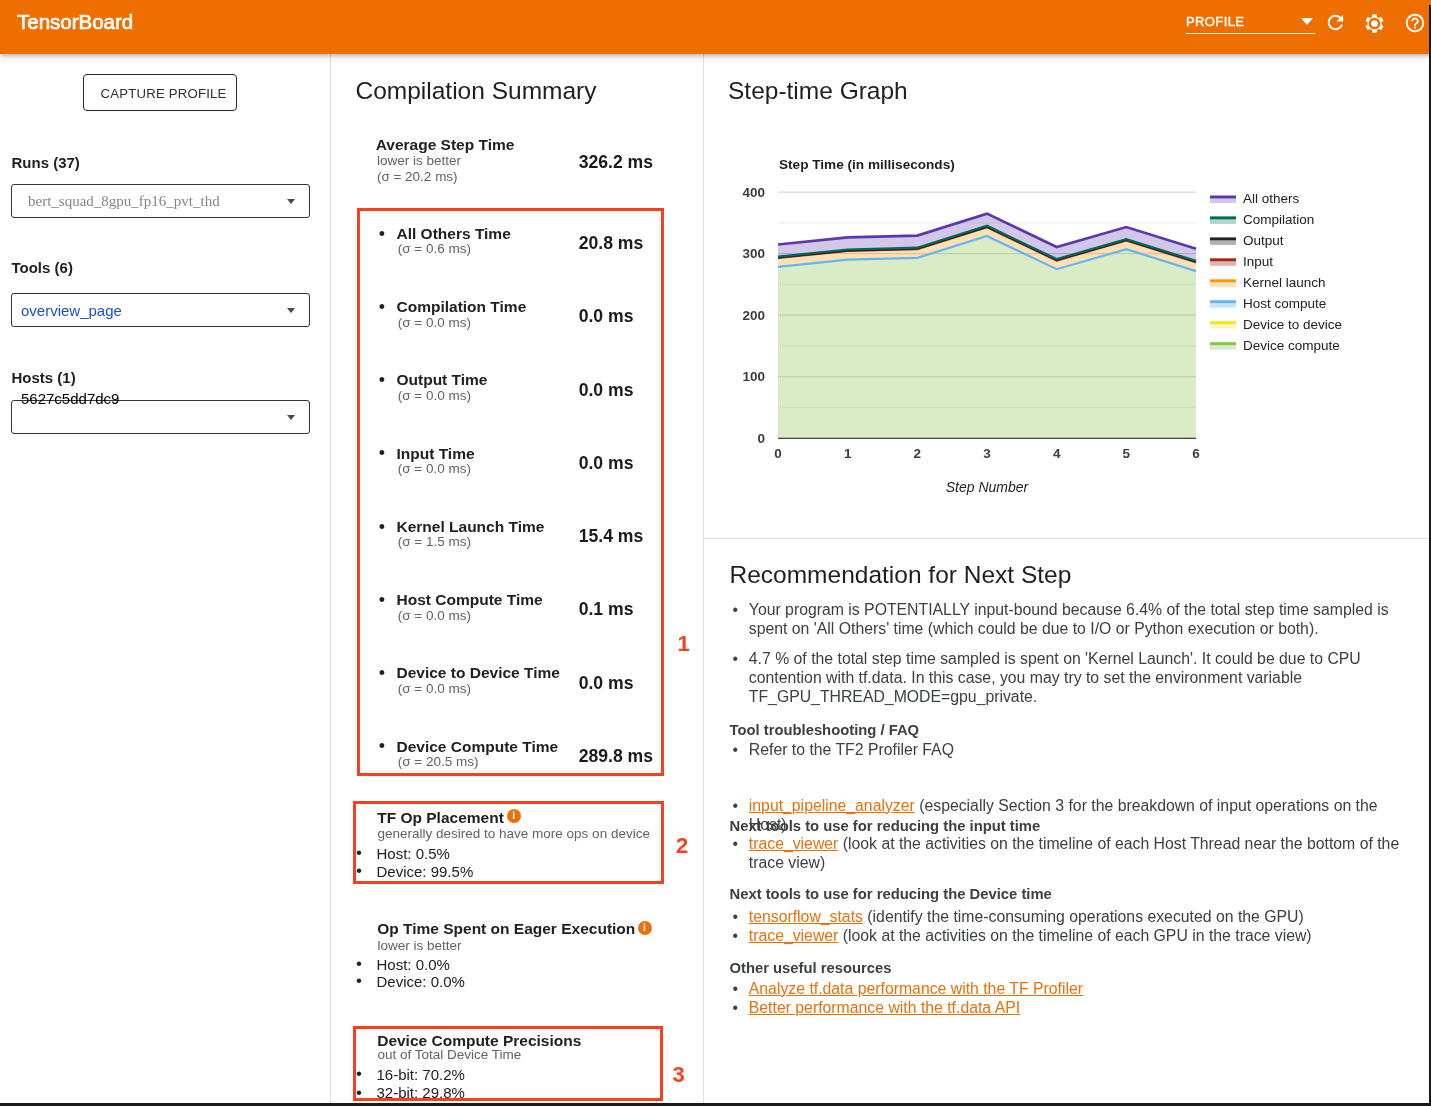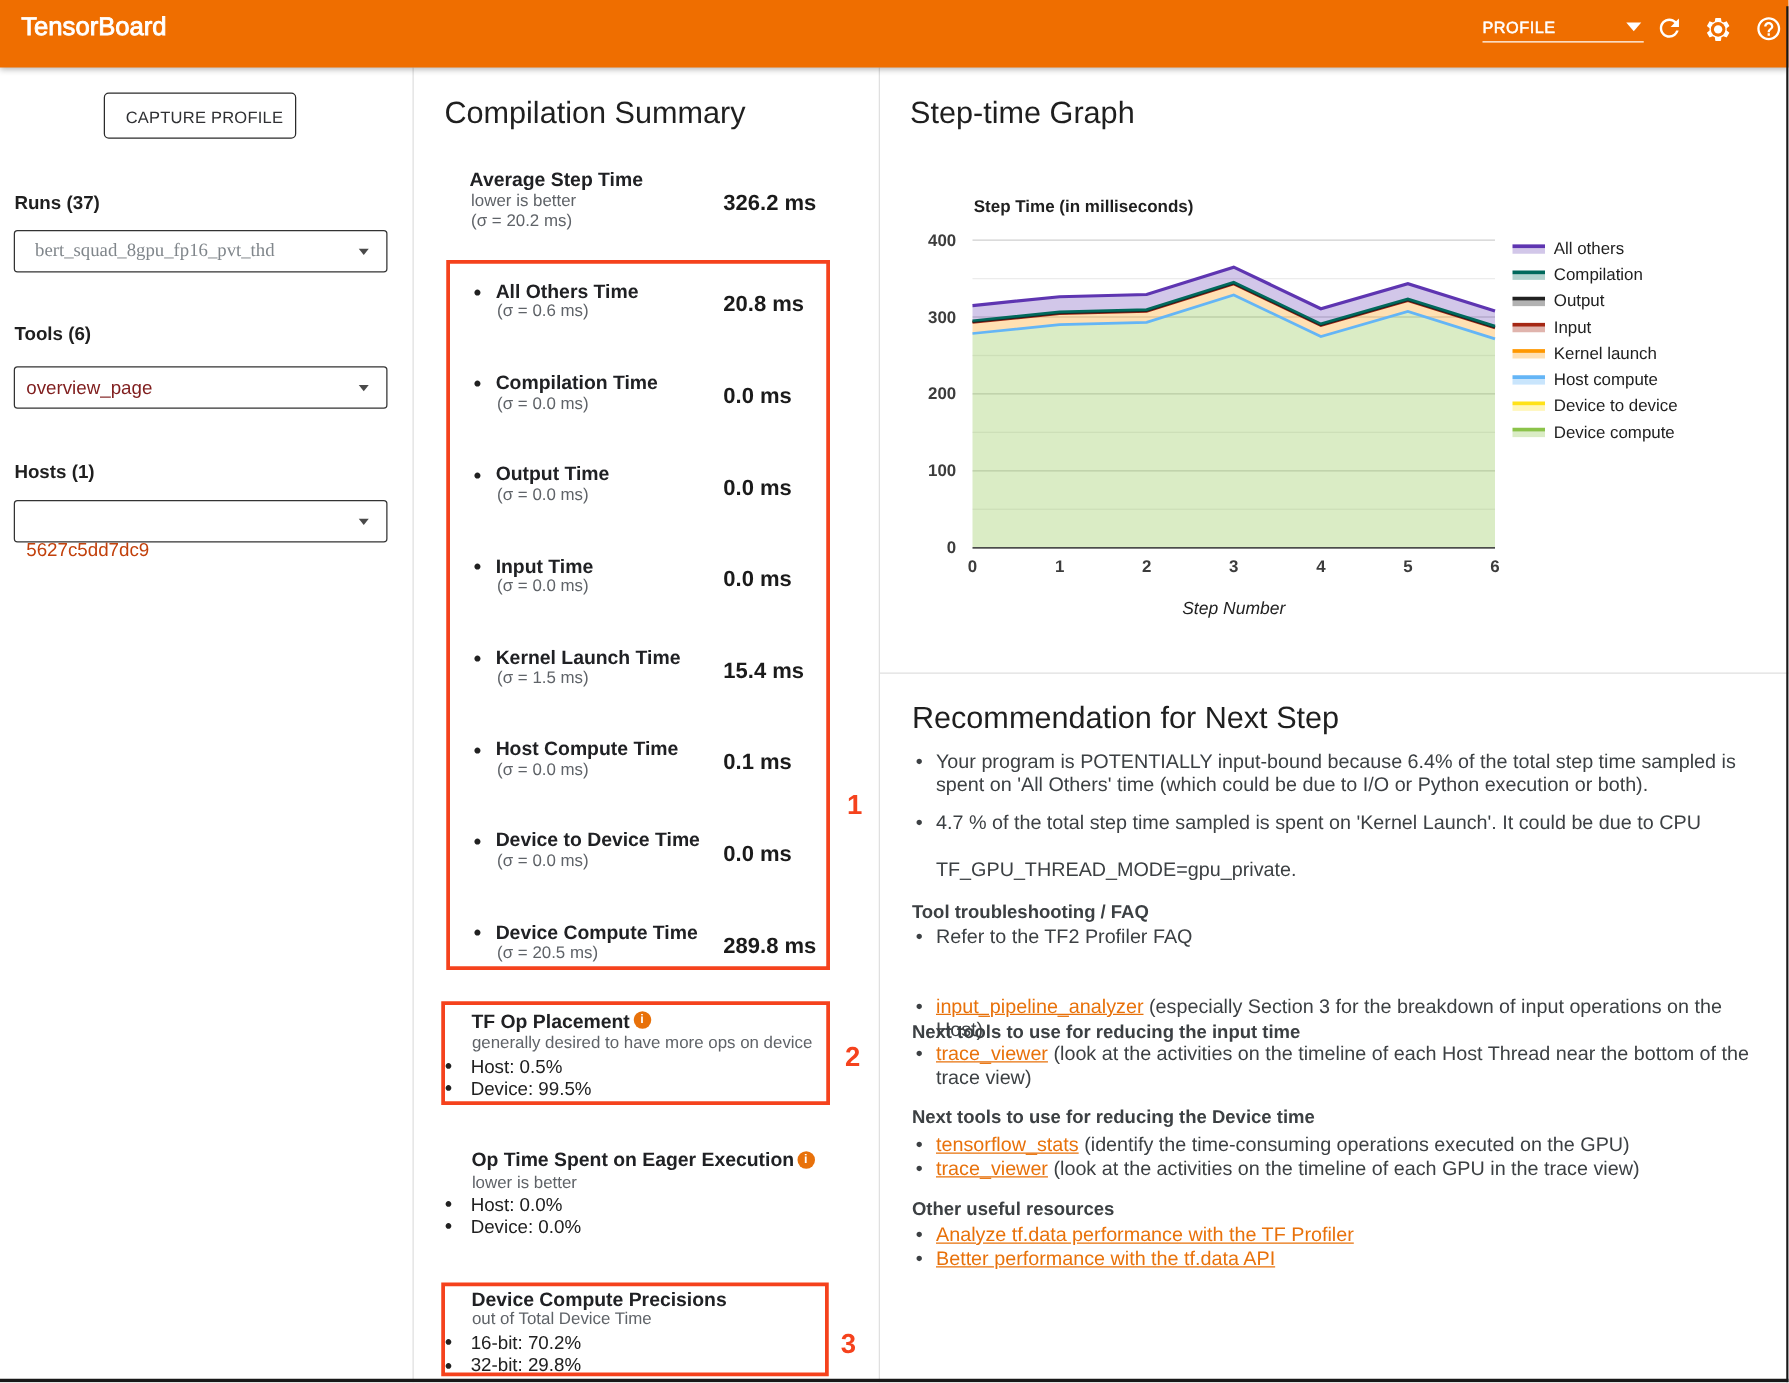--- a/index.html
+++ b/index.html
@@ -55,26 +55,26 @@
   <div class="abs" style="left:83px;top:74px;width:154px;height:37px;border:1.2px solid #2b2b2b;border-radius:4px;"></div>
   <div class="abs" style="left:100.5px;top:86.8px;font-size:13.2px;color:#2f3033;letter-spacing:.2px;">CAPTURE PROFILE</div>
 
   <div class="abs lbl" style="left:11.5px;top:154.6px;">Runs (37)</div>
   <div class="abs" style="left:11px;top:184px;width:299px;height:34px;border:1.2px solid #333;border-radius:3px;"></div>
   <div class="abs" style="left:28px;top:194.4px;font-size:15px;color:#80868b;font-family:Liberation Serif, serif;">bert_squad_8gpu_fp16_pvt_thd</div>
   <div class="abs" style="left:286.5px;top:199px;width:0;height:0;border-left:4.5px solid transparent;border-right:4.5px solid transparent;border-top:5px solid #4a4a4a;"></div>
 
   <div class="abs lbl" style="left:11.5px;top:260px;">Tools (6)</div>
   <div class="abs" style="left:11px;top:293px;width:299px;height:34px;border:1.2px solid #333;border-radius:3px;"></div>
-  <div class="abs" style="left:21px;top:303.4px;font-size:15px;color:#7f1d1d;">overview_page</div>
+  <div class="abs" style="left:21px;top:303.4px;font-size:15px;color:#1d4ed8;">overview_page</div>
   <div class="abs" style="left:286.5px;top:308px;width:0;height:0;border-left:4.5px solid transparent;border-right:4.5px solid transparent;border-top:5px solid #4a4a4a;"></div>
 
   <div class="abs lbl" style="left:11.5px;top:370px;">Hosts (1)</div>
   <div class="abs" style="left:11px;top:400px;width:299px;height:34px;border:1.2px solid #333;border-radius:3px;"></div>
-  <div class="abs" style="left:21px;top:433px;font-size:15px;color:#c2410c;">5627c5dd7dc9</div>
+  <div class="abs" style="left:21px;top:391px;font-size:15px;color:#000000;">5627c5dd7dc9</div>
   <div class="abs" style="left:286.5px;top:415px;width:0;height:0;border-left:4.5px solid transparent;border-right:4.5px solid transparent;border-top:5px solid #4a4a4a;"></div>
 
   <div class="abs h1" style="left:355.5px;top:78.5px;">Compilation Summary</div>
 
   <div class="abs tb" style="left:375.7px;top:136.7px;">Average Step Time</div>
   <div class="abs sig" style="left:376.9px;top:153.9px;">lower is better</div>
   <div class="abs sig" style="left:376.9px;top:169.8px;">(σ = 20.2 ms)</div>
   <div class="abs val" style="left:578.7px;top:154.0px;">326.2 ms</div>
 
   <div class="rb" style="left:357.3px;top:207.7px;width:306.5px;height:568.3px;"></div>
@@ -198,20 +198,21 @@
   <rect x="506" y="291.2" width="26" height="4.5" fill="rgba(139,195,74,0.32)"></rect>
   <text x="539" y="296.0" font-size="13.5" fill="#212121" font-family="Liberation Sans, sans-serif">Device compute</text>
   </svg>
 
   <div class="abs h1" style="left:729.5px;top:563.4px;">Recommendation for Next Step</div>
   <div class="abs rc" style="left:732.6px;top:602.1px;">•</div>
   <div class="abs rc" style="left:748.8px;top:602.1px;">Your program is POTENTIALLY input-bound because 6.4% of the total step time sampled is</div>
   <div class="abs rc" style="left:748.8px;top:621.4px;">spent on 'All Others' time (which could be due to I/O or Python execution or both).</div>
   <div class="abs rc" style="left:732.6px;top:650.5px;">•</div>
   <div class="abs rc" style="left:748.8px;top:650.5px;">4.7 % of the total step time sampled is spent on 'Kernel Launch'. It could be due to CPU</div>
+  <div class="abs rc" style="left:748.8px;top:669.8px;">contention with tf.data. In this case, you may try to set the environment variable</div>
   <div class="abs rc" style="left:748.8px;top:688.8px;">TF_GPU_THREAD_MODE=gpu_private.</div>
   <div class="abs rh" style="left:729.5px;top:723.0px;">Tool troubleshooting / FAQ</div>
   <div class="abs rc" style="left:732.6px;top:742.3px;">•</div>
   <div class="abs rc" style="left:748.8px;top:742.3px;">Refer to the TF2 Profiler FAQ</div>
   <div class="abs rh" style="left:729.5px;top:776.5px;margin-top:42px;">Next tools to use for reducing the input time</div>
   <div class="abs rc" style="left:732.6px;top:797.7px;">•</div>
   <div class="abs rc" style="left:748.8px;top:797.7px;"><span class="lnk">input_pipeline_analyzer</span> (especially Section 3 for the breakdown of input operations on the</div>
   <div class="abs rc" style="left:748.8px;top:816.6px;">Host)</div>
   <div class="abs rc" style="left:732.6px;top:836.1px;">•</div>
   <div class="abs rc" style="left:748.8px;top:836.1px;"><span class="lnk">trace_viewer</span> (look at the activities on the timeline of each Host Thread near the bottom of the</div>

